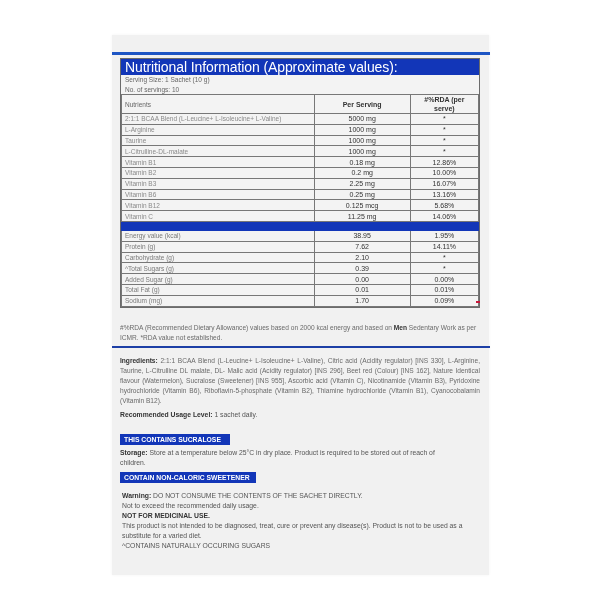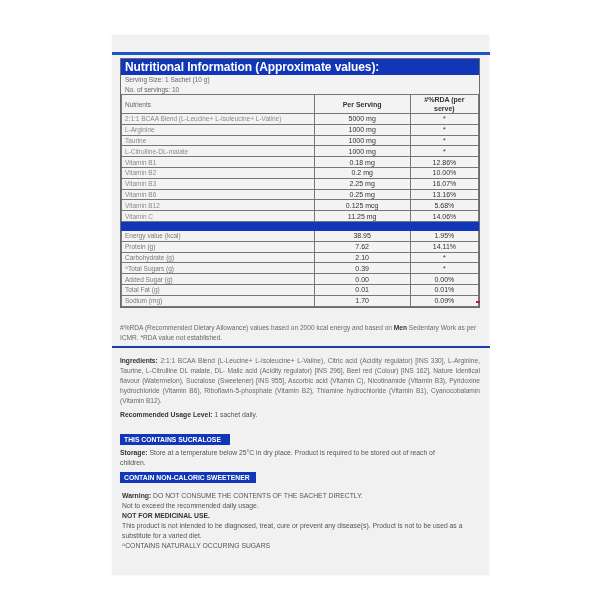--- a/index.html
+++ b/index.html
@@ -16,22 +16,22 @@
   }
   .top-rule {
     position: absolute; left: 112px; top: 52px; width: 378px; height: 3px;
     background: #1d55c4;
   }
   .nut-box {
     position: absolute; left: 120px; top: 58px; width: 358px;
     border: 1px solid #6b6b6b; background: #f3f3f3;
   }
   .nut-title {
-    background: #1236b8; color: #ffffff; font-weight: bold;
-    font-size: 12px; height: 16px; line-height: 16px; padding-left: 4px;
+    background: #1236b8; color: #ffffff; font-weight: normal;
+    font-size: 14px; height: 16px; line-height: 16px; padding-left: 4px;
     letter-spacing: -0.1px;
   }
   .meta { font-size: 6.5px; color: #666; padding: 1px 4px 0 4px; line-height: 8.5px; }
   table { width: 100%; border-collapse: collapse; font-size: 7px; }
   td, th { border: 1px solid #777; height: 9.8px; padding: 0 3px; line-height: 9px; }
   th { font-weight: bold; color: #333; text-align: center; font-size: 7px; }
   th.first { text-align: left; font-weight: normal; color: #666; font-size: 6.5px; }
   td.name { color: #8a8a8a; font-size: 6.5px; text-align: left; }
   td.val, td.rda { text-align: center; color: #333; }
   col.c1 { width: 192px; } col.c2 { width: 96px; } col.c3 { width: 68px; }

